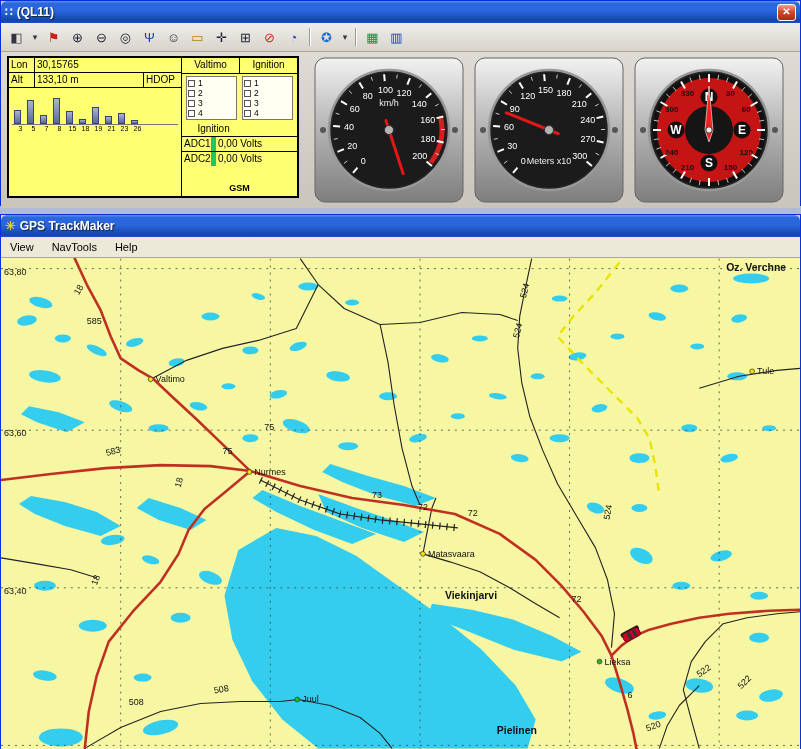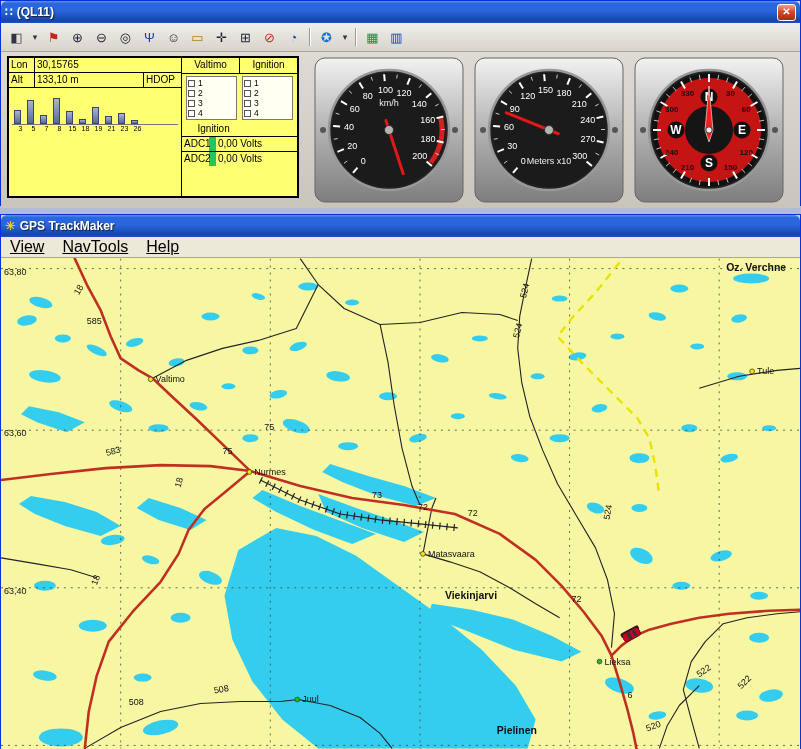--- a/index.html
+++ b/index.html
@@ -41,31 +41,31 @@
   .pright{flex:1;display:flex;flex-direction:column;}
   .rhdr{display:flex;height:15px;line-height:14px;border-bottom:1px solid #000;}
   .rh{flex:1;text-align:center;border-right:1px solid #000;box-sizing:border-box;}
   .rh:last-child{border-right:none;}
   .rboxes{display:flex;gap:5px;padding:2px 4px;height:48px;box-sizing:border-box;}
   .listbox{flex:1;background:#fffff2;border:1px solid #7a7a66;overflow:hidden;font-size:8.5px;padding:1px;}
   .li{display:flex;align-items:center;gap:3px;height:10px;}
   .cb{width:7px;height:7px;border:1px solid #555;background:#fff;display:inline-block;box-sizing:border-box;}
   .ign{width:55%;text-align:center;height:14px;line-height:13px;}
   .adcrow{display:flex;border-top:1px solid #000;height:15px;line-height:14px;box-sizing:border-box;}
-  .adcl{width:34px;border-right:7px solid #22c55e;padding:0 2px;box-sizing:border-box;}
+  .adcl{width:34px;border-right:5px solid #22c55e;padding:0 2px;box-sizing:border-box;}
   .adcv{flex:1;padding:0 2px;}
   .gsm{flex:1;display:flex;align-items:flex-end;justify-content:center;font-size:9px;
     font-weight:bold;padding-bottom:3px;}
   
   .gauges{display:flex;gap:8px;}
   .gauge{width:152px;height:148px;}
   svg text{font-family:"Liberation Sans",sans-serif;}
   
   .menubar{height:20px;background:#ece9d8;border-bottom:1px solid #aca899;display:flex;
-    align-items:center;font-size:16px;text-decoration:underline;}
+    align-items:center;font-size:11px;}
   .menuitem{padding:2px 9px;cursor:pointer;}
   .map{position:relative;width:799px;height:491px;background:#f7f7a3;overflow:hidden;}
 </style>
 </head>
 <body>
 
 <div class="screen">
 
   <div class="window ql11">
     <div class="titlebar">
@@ -182,20 +182,21 @@
             </div>
             <div class="ign">Ignition</div>
             <div class="adcrow">
               <span class="adcl">ADC1</span>
               <span class="adcv">0,00 Volts</span>
             </div>
             <div class="adcrow">
               <span class="adcl">ADC2</span>
               <span class="adcv">0,00 Volts</span>
             </div>
+            <div class="gsm">GSM</div>
           </div>
         </div>
       <div class="gauges" id="gauges">
           <svg viewBox="0 0 152 148" class="gauge">
             <defs>
               <linearGradient id="mtl0" x1="0" y1="0" x2="0" y2="1">
                 <stop offset="0%" stop-color="#f2f2f2"></stop>
                 <stop offset="45%" stop-color="#b8b8b8"></stop>
                 <stop offset="100%" stop-color="#7e7e7e"></stop>
               </linearGradient>

